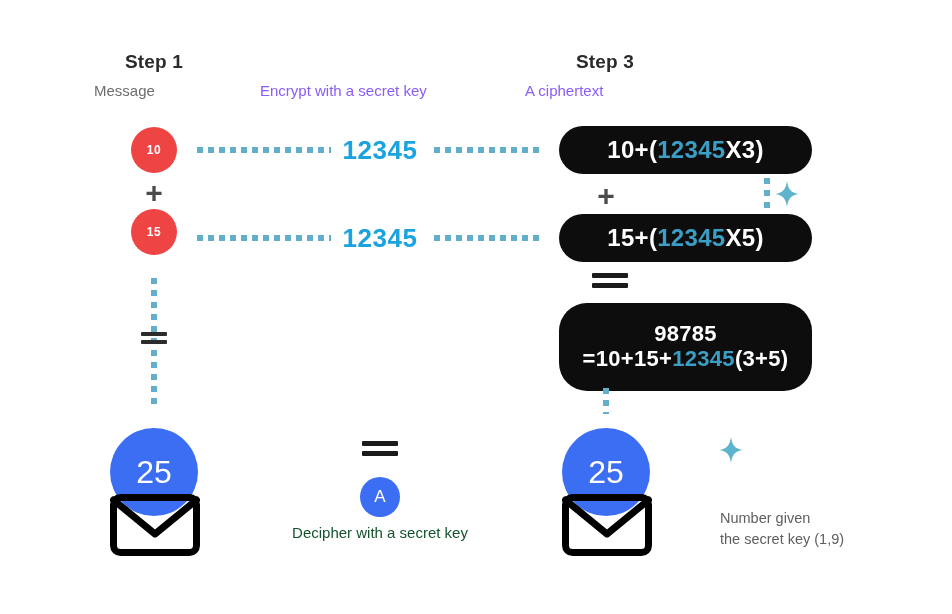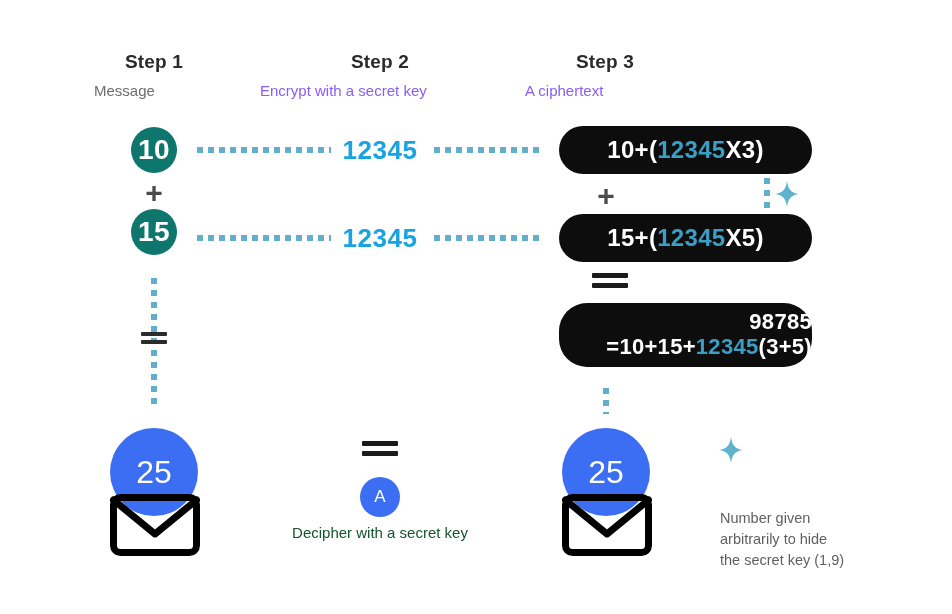--- a/index.html
+++ b/index.html
@@ -41,23 +41,23 @@
   }
   .sub-gray { color: #6d6d6d; }
   .sub-blue { color: #8b5cf6; }
 
   
   .blk-circle {
     position: absolute;
     width: 46px;
     height: 46px;
     border-radius: 50%;
-    background: #0f766e;
+    background: #ef4444;
     color: #ffffff;
-    font-size: 28px;
+    font-size: 12px;
     font-weight: bold;
     display: flex;
     align-items: center;
     justify-content: center;
     letter-spacing: .5px;
   }
 
   
   .op-plus {
     position: absolute;
@@ -178,21 +178,20 @@
   }
 </style>
 </head>
 <body>
 
 <div class="stage">
 
   <div class="step-title" style="left:94px; top:51px; width:120px;">Step 1</div>
   <div class="step-sub sub-gray" style="left:94px; top:82px; width:120px;">Message</div>
 
-  <div class="step-title" style="left:320px; top:51px; width:120px;">Step 2</div>
   <div class="step-sub sub-blue" style="left:260px; top:82px; width:240px;">Encrypt with a secret key</div>
 
   <div class="step-title" style="left:545px; top:51px; width:120px;">Step 3</div>
   <div class="step-sub sub-blue" style="left:525px; top:82px; width:160px;">A ciphertext</div>
 
   <div class="blk-circle" style="left:131px; top:127px;">10</div>
 
   <div class="op-plus" style="left:139px; top:178px;">+</div>
 
   <div class="blk-circle" style="left:131px; top:209px;">15</div>
@@ -251,21 +250,21 @@
     <div class="line">
       <span>15+</span><span class="paren">(</span><span class="hl">12345</span><span>X5</span><span class="paren">)</span>
     </div>
   </div>
 
   <div class="op-eq-big" style="left:592px; top:273px;">
     <i></i>
       <i></i>
   </div>
 
-  <div class="pill" style="left:559px; top:303px; width:253px; height:64px; font-size:22px;align-items:flex-end;">
+  <div class="pill" style="left:559px; top:303px; width:253px; height:88px; font-size:22px;">
     <div class="line">98785</div>
     <div class="line">
       <span>=10+15+</span><span class="hl">12345</span><span>(3+5)</span>
     </div>
   </div>
 
   <div class="dot-v" style="left:603px; top:388px; height:26px;"></div>
 
   <div class="blue-circle" style="left:562px; top:428px; width:88px; height:88px; font-size:32px;">25</div>
 
@@ -277,17 +276,16 @@
   </div>
 
   <div class="sparkle" style="left:719px; top:437px; width:24px; height:26px;">
     <svg viewBox="0 0 24 26" width="24" height="26">
       <path d="M12 0 C13.2 8.2 15.6 11.6 24 13 C15.6 14.4 13.2 17.8 12 26 C10.8 17.8 8.4 14.4 0 13 C8.4 11.6 10.8 8.2 12 0 Z" fill="#5fb3cc"></path>
     </svg>
   </div>
 
   <div class="legend-text" style="left:720px; top:468px;">
     <div>Number given</div>
-    <div>arbitrarily to hide</div>
     <div>the secret key (1,9)</div>
   </div>
 
 </div>
 
 </body></html>

